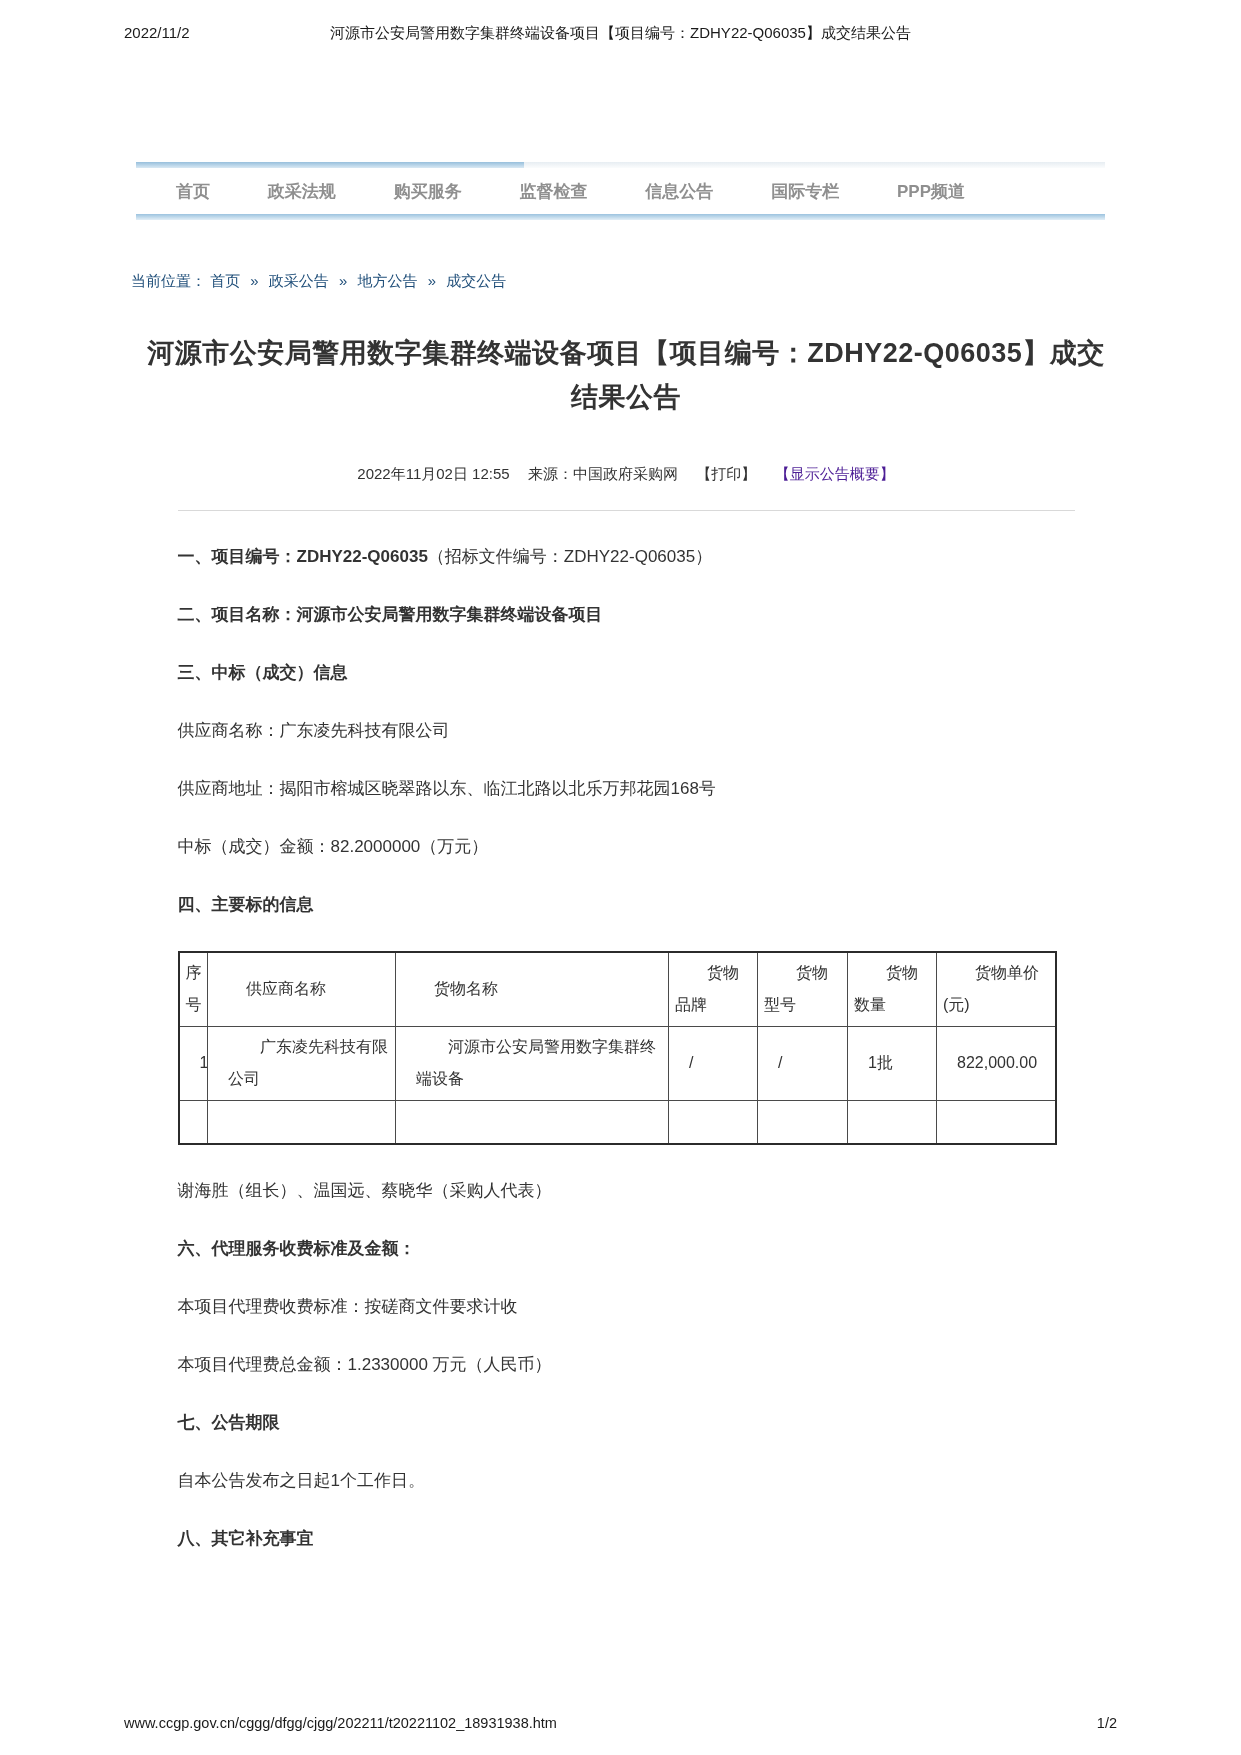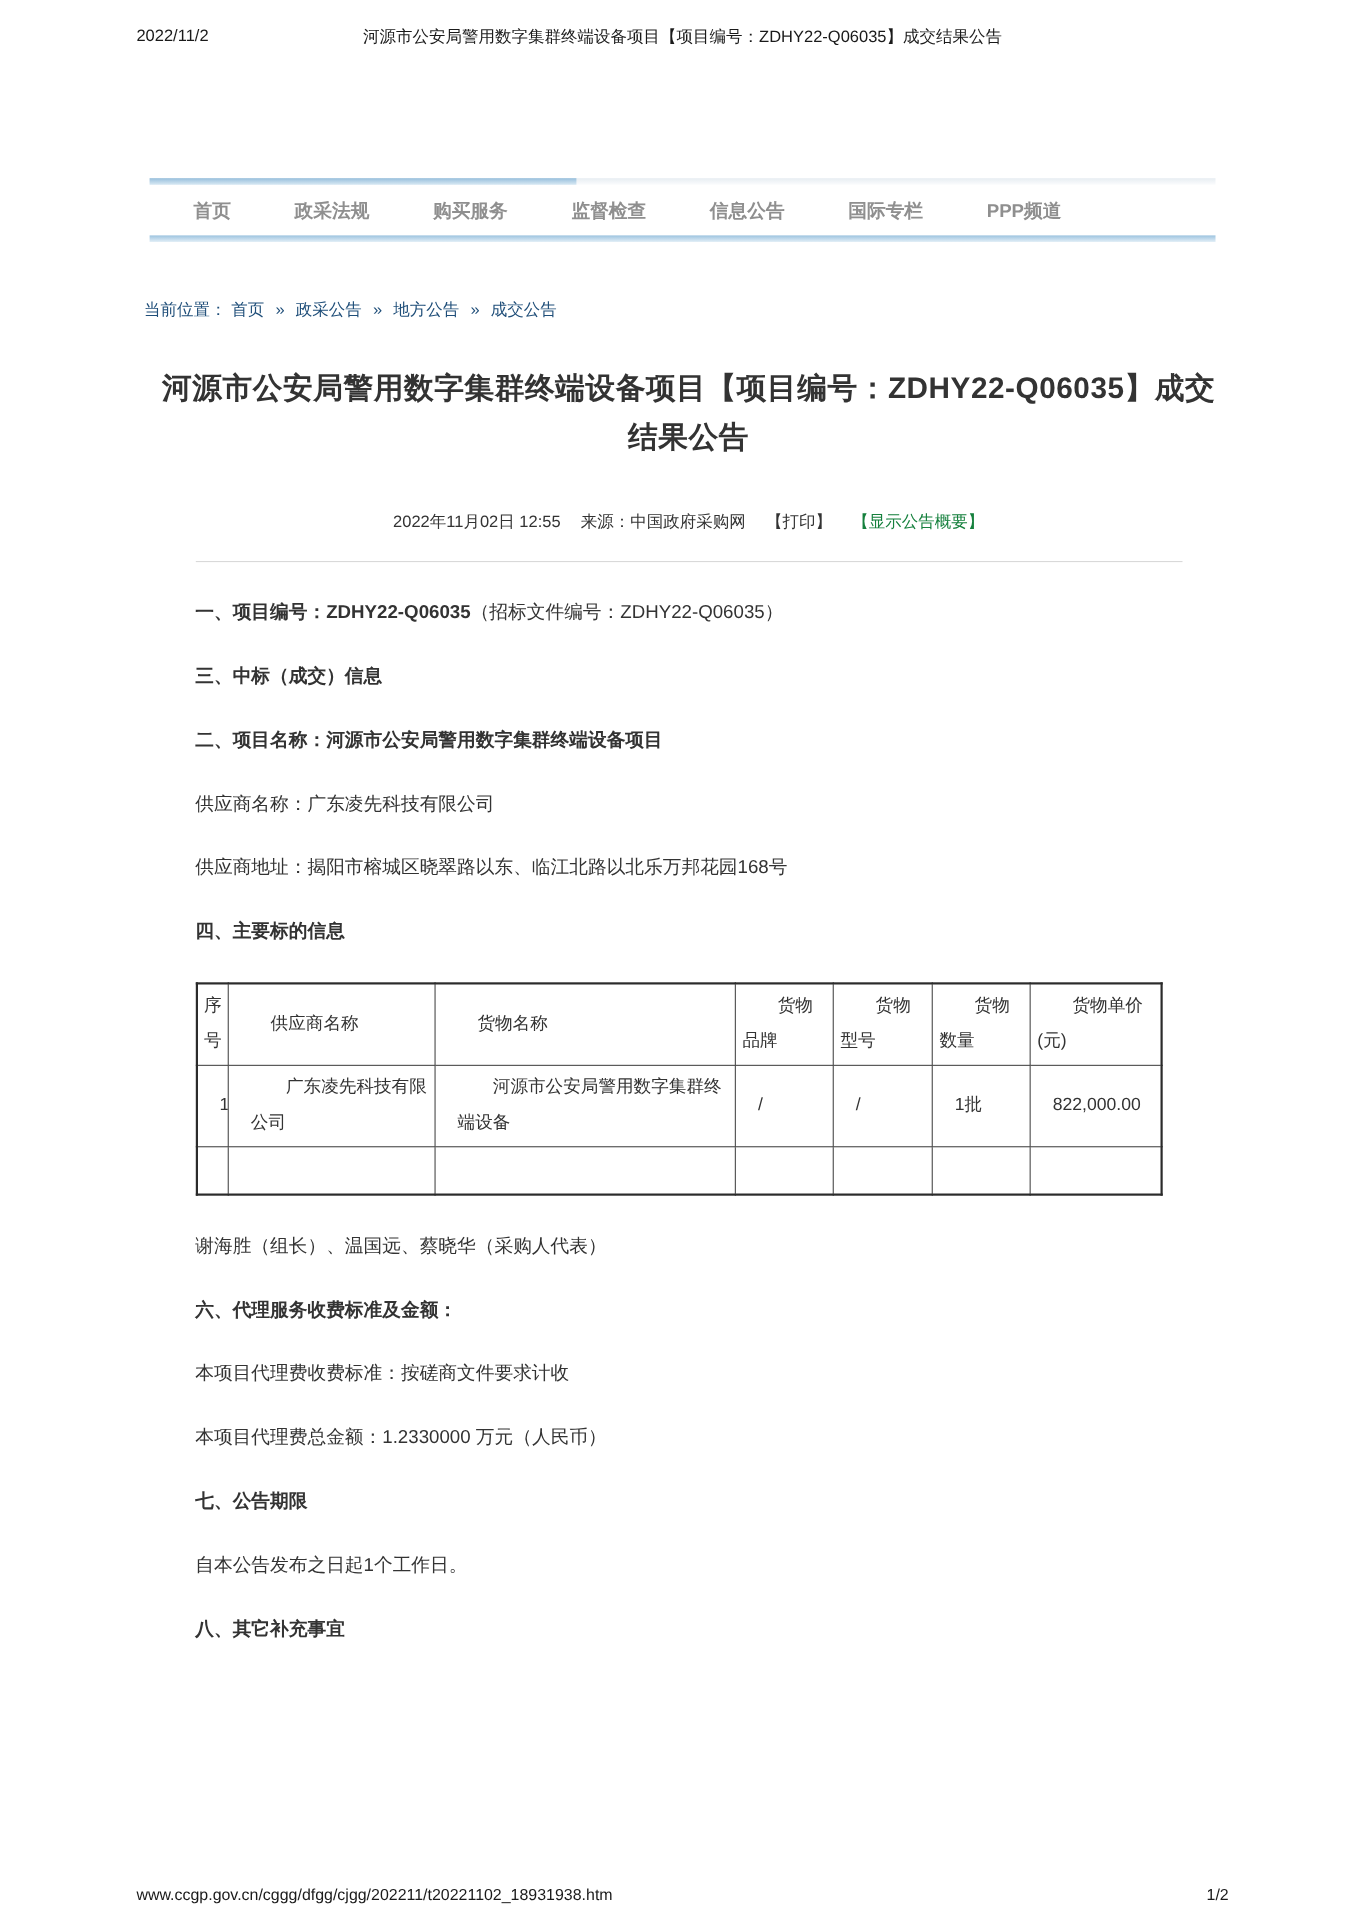--- a/index.html
+++ b/index.html
@@ -34,21 +34,21 @@
   .breadcrumb span { color:#1f4e79; }
   .crumb-link { cursor:pointer; }
   .crumb-sep { margin:0 6px; }
   
   .article { margin:40px auto 0 auto; width:1100px; }
   .art-title { width:985px; margin:0 auto; font-size:27px; line-height:44px;
                font-weight:bold; text-align:center; color:#333; letter-spacing:0.5px; }
   .art-meta { margin-top:46px; text-align:center; font-size:15px; color:#333; }
   .art-meta .gap { display:inline-block; width:10px; }
   .meta-btn { cursor:pointer; }
-  .meta-muted { color:#15803d; }
+  .meta-muted { color:#4c1d95; }
   .content { width:897px; margin:0 auto; }
   .content hr { border:none; border-top:1px solid #d9d9d9; margin-top:26px; }
   .content p { font-size:17px; line-height:24px; margin:34px 0; color:#333; }
   .b { font-weight:bold; }
   
   table.items { width:877px; border-collapse:collapse; table-layout:fixed;
                 margin:16px 0 0 0; font-size:16px; border:2px solid #2b2b2b; }
   table.items th, table.items td {
     border:1px solid #4a4a4a; font-weight:normal; color:#333;
     padding:4px 6px; text-align:left; vertical-align:middle;
@@ -114,28 +114,29 @@
       <span class="meta-btn">【打印】</span>
       <span class="gap"></span>
       <span class="meta-btn meta-muted">【显示公告概要】</span>
     </div>
 
     <div class="content">
       <hr>
 
       <p><span class="b">一、项目编号：ZDHY22-Q06035</span><span>（招标文件编号：ZDHY22-Q06035）</span></p>
 
+      <p class="b">二、项目名称：河源市公安局警用数字集群终端设备项目</p>
+
       <p class="b">三、中标（成交）信息</p>
 
-      <p class="b">二、项目名称：河源市公安局警用数字集群终端设备项目</p>
-
       <p>供应商名称：广东凌先科技有限公司</p>
 
       <p>供应商地址：揭阳市榕城区晓翠路以东、临江北路以北乐万邦花园168号</p>
 
+      <p>中标（成交）金额：82.2000000（万元）</p>
 
       <p class="b">四、主要标的信息</p>
 
       <table class="items">
         <colgroup>
           <col style="width:29px">
             <col style="width:188px">
             <col style="width:273px">
           <col style="width:89px">
             <col style="width:90px">

